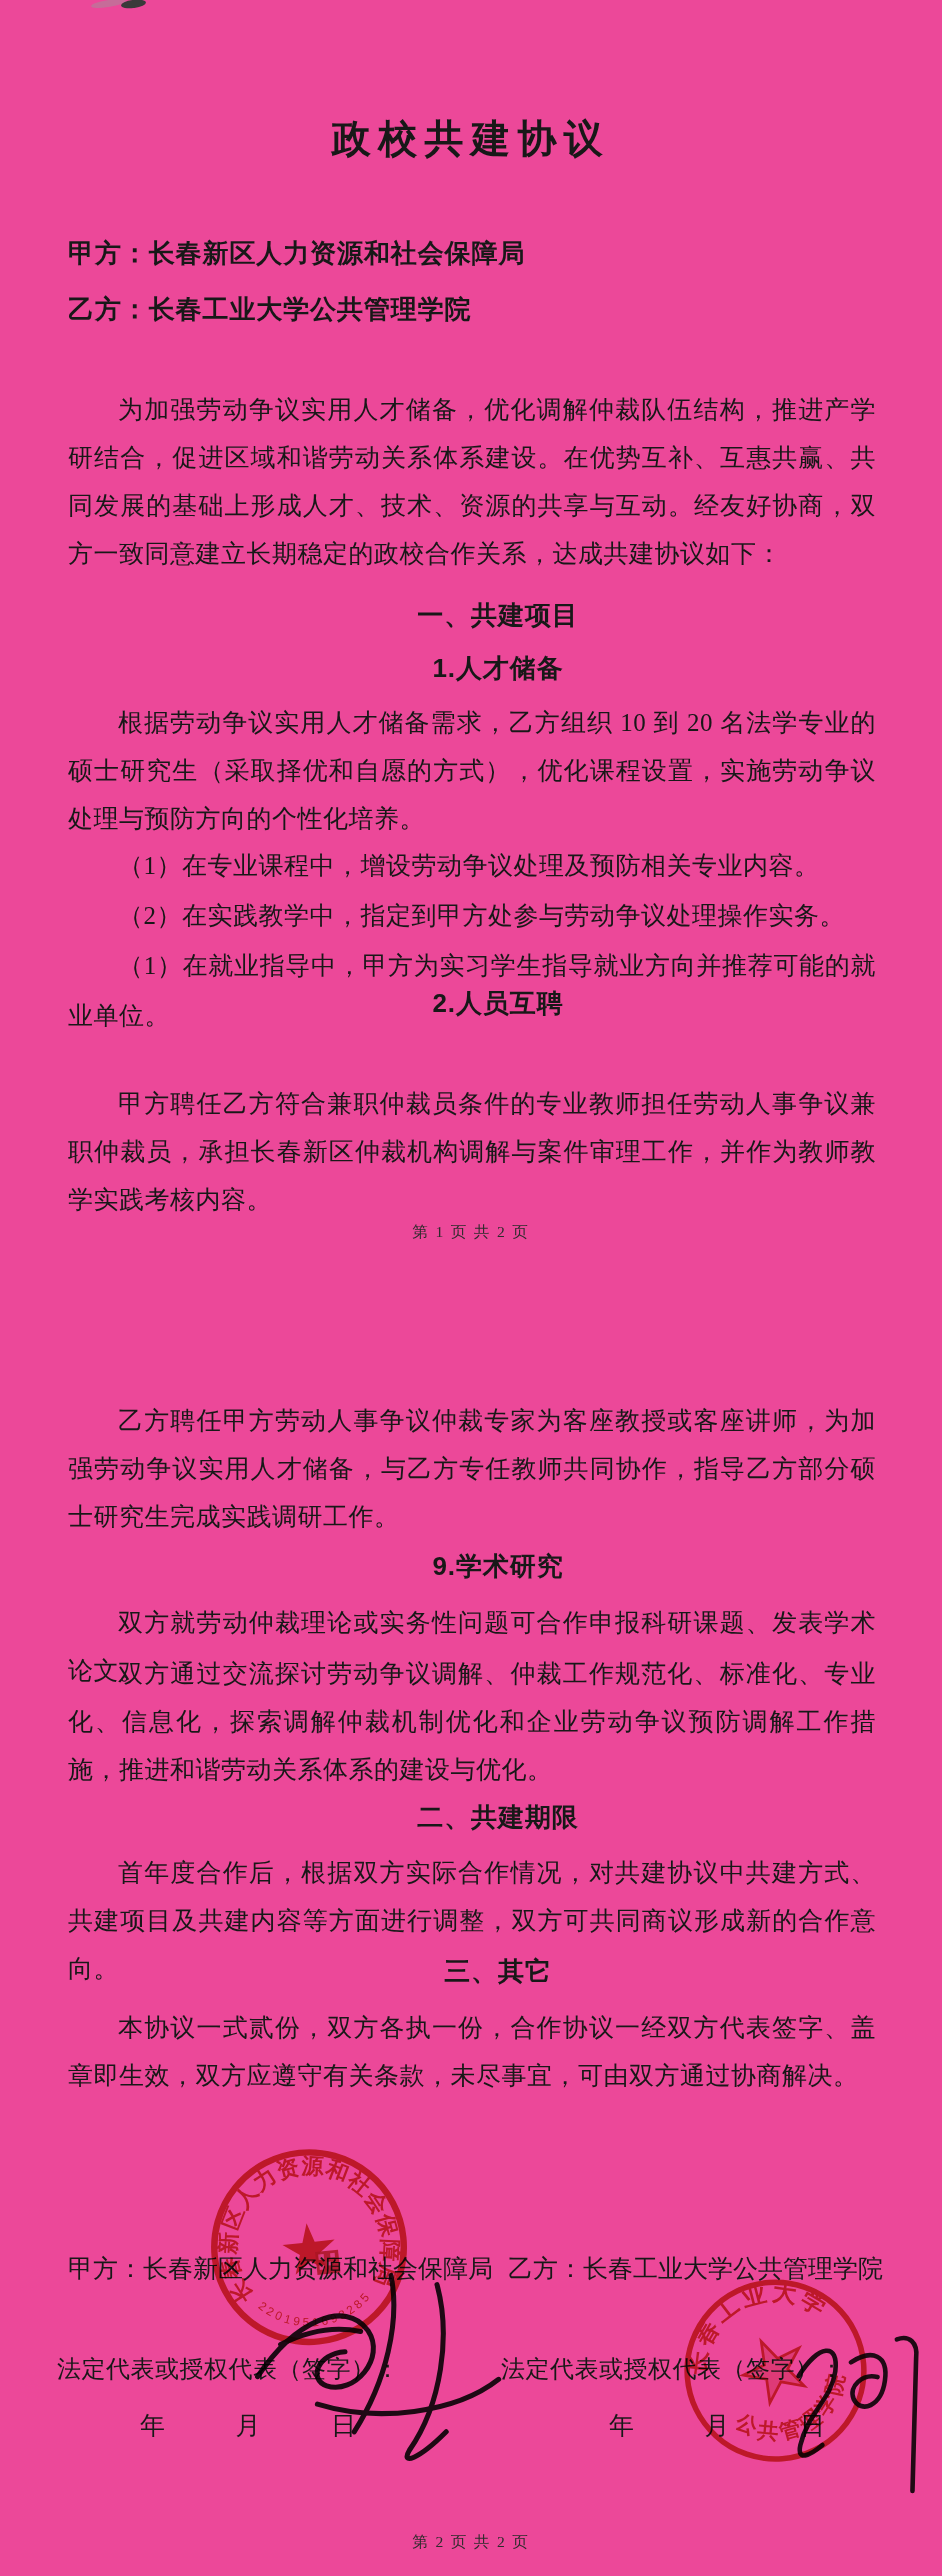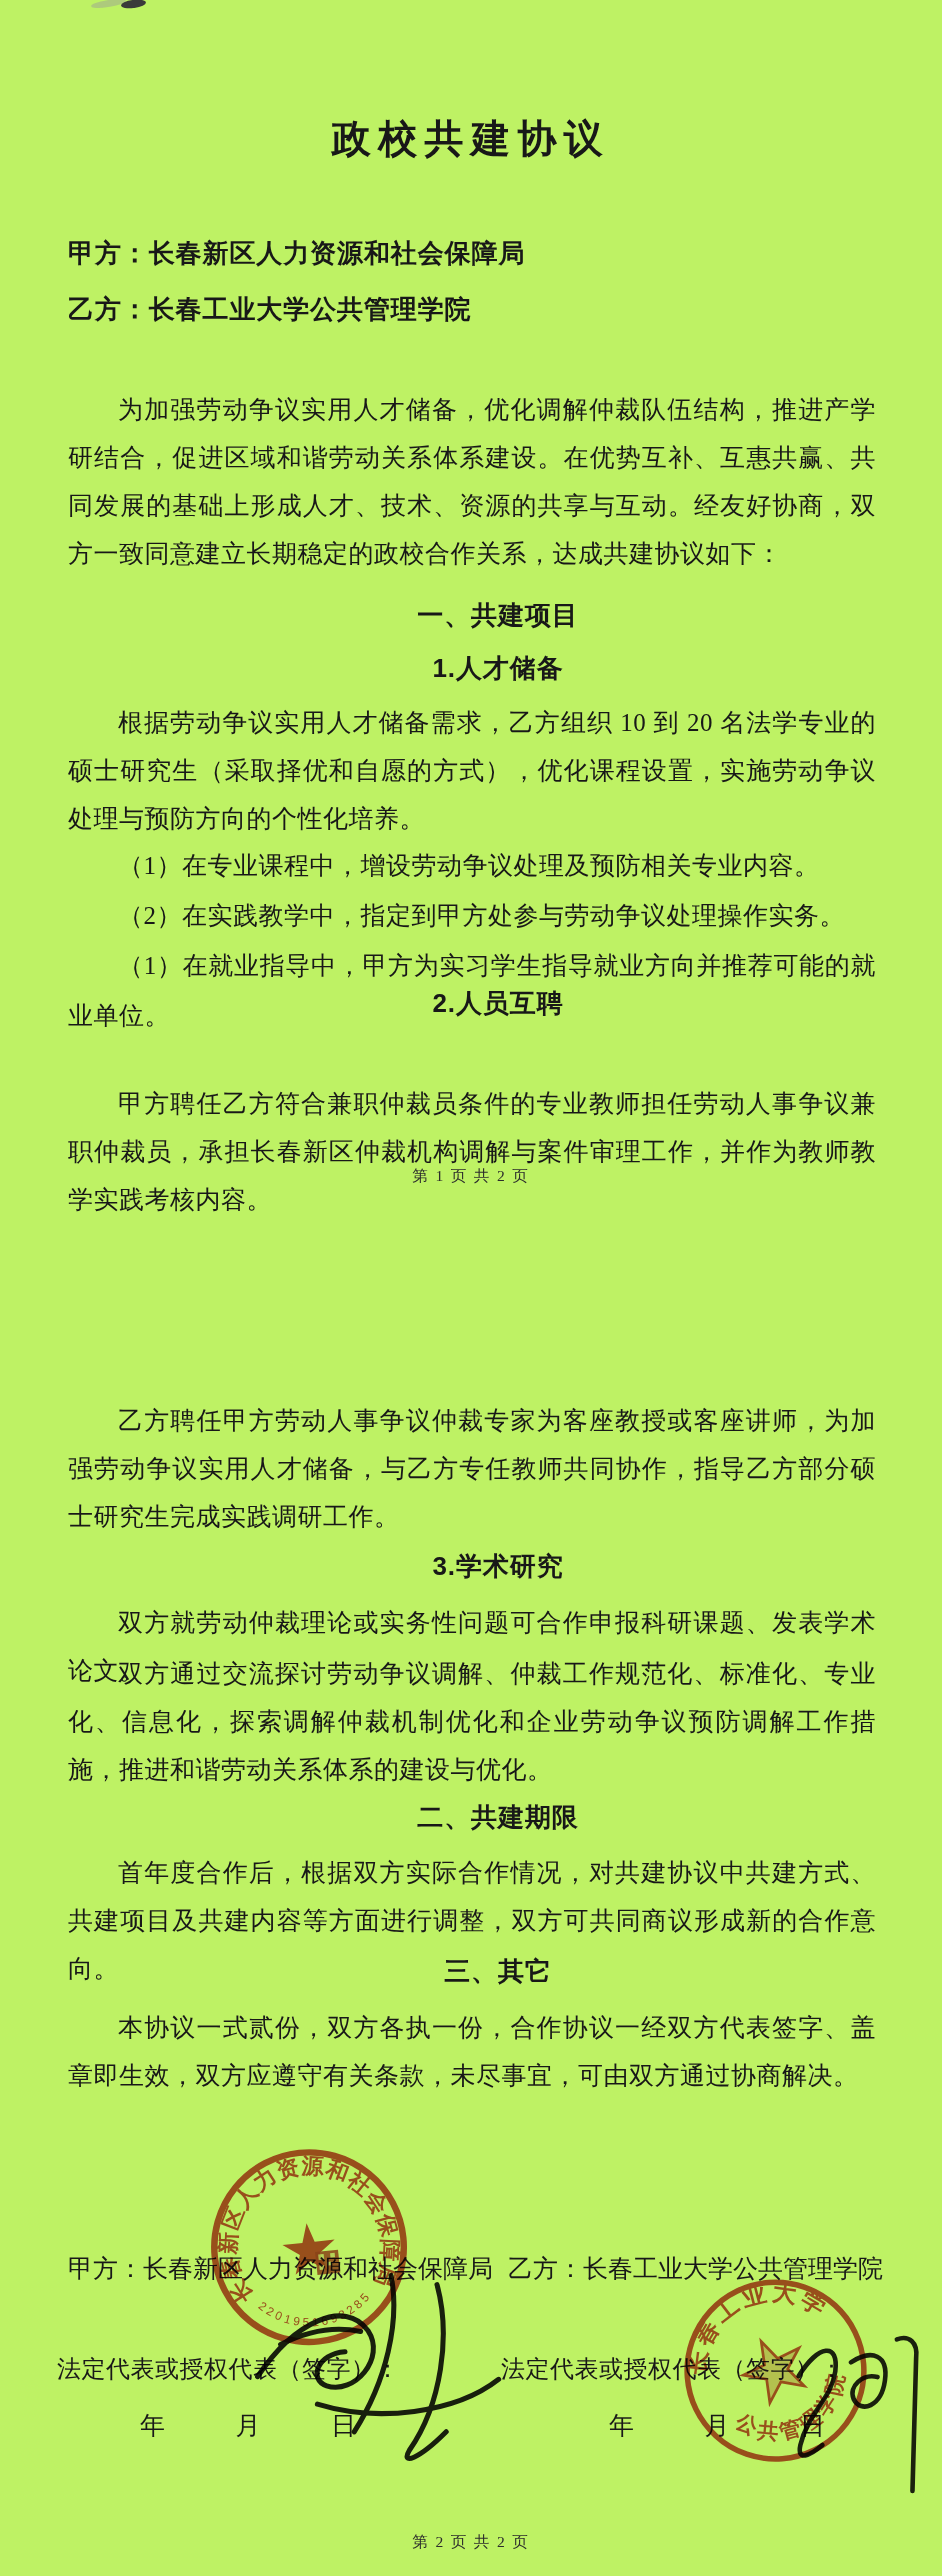--- a/index.html
+++ b/index.html
@@ -1,19 +1,19 @@
 <!DOCTYPE html>
 <html style="font-size:14.7px"><head>
 <meta charset="utf-8">
 <style>
   html,body{margin:0;padding:0;background:#e8e8e8;}
   .sheet{
     position:relative;
     width:942px;height:2576px;
-    background:#bef264;
+    background:#ec4899;
     margin:0 auto;
     overflow:hidden;
     font-family:"Liberation Serif","DejaVu Serif",serif;
     color:#181818;
   }
   .abs{position:absolute;}
   .doc-title{
     left:0;top:112px;width:942px;
     text-align:center;
     font-size:39px;font-weight:700;letter-spacing:7.4px;
@@ -76,25 +76,25 @@
 
   <div class="abs para" style="top:699px">根据劳动争议实用人才储备需求，乙方组织 10 到 20 名法学专业的硕士研究生（采取择优和自愿的方式），优化课程设置，实施劳动争议处理与预防方向的个性化培养。</div>
 
   <div class="abs para" style="top:841px;line-height:50px">（1）在专业课程中，增设劳动争议处理及预防相关专业内容。</div>
   <div class="abs para" style="top:891px;line-height:50px">（2）在实践教学中，指定到甲方处参与劳动争议处理操作实务。</div>
   <div class="abs para" style="top:941px;line-height:50px">（1）在就业指导中，甲方为实习学生指导就业方向并推荐可能的就业单位。</div>
 
   <div class="abs heading" style="top:986px">2.人员互聘</div>
   <div class="abs para" style="top:1080px">甲方聘任乙方符合兼职仲裁员条件的专业教师担任劳动人事争议兼职仲裁员，承担长春新区仲裁机构调解与案件审理工作，并作为教师教学实践考核内容。</div>
 
-  <div class="abs footer" style="top:1166px">第 1 页 共 2 页</div>
+  <div class="abs footer" style="top:1222px">第 1 页 共 2 页</div>
 
   <div class="abs para" style="top:1397px">乙方聘任甲方劳动人事争议仲裁专家为客座教授或客座讲师，为加强劳动争议实用人才储备，与乙方专任教师共同协作，指导乙方部分硕士研究生完成实践调研工作。</div>
 
-  <div class="abs heading" style="top:1549px">3.学术研究</div>
+  <div class="abs heading" style="top:1549px">9.学术研究</div>
   <div class="abs para" style="top:1599px">双方就劳动仲裁理论或实务性问题可合作申报科研课题、发表学术论文。</div>
   <div class="abs para" style="top:1650px">双方通过交流探讨劳动争议调解、仲裁工作规范化、标准化、专业化、信息化，探索调解仲裁机制优化和企业劳动争议预防调解工作措施，推进和谐劳动关系体系的建设与优化。</div>
 
   <div class="abs heading" style="top:1800px">二、共建期限</div>
   <div class="abs para" style="top:1849px">首年度合作后，根据双方实际合作情况，对共建协议中共建方式、共建项目及共建内容等方面进行调整，双方可共同商议形成新的合作意向。</div>
 
   <div class="abs heading" style="top:1954px">三、其它</div>
   <div class="abs para" style="top:2004px">本协议一式贰份，双方各执一份，合作协议一经双方代表签字、盖章即生效，双方应遵守有关条款，未尽事宜，可由双方通过协商解决。</div>
 
   <div class="abs" style="left:68px;top:2252px;font-size:25px;white-space:nowrap">甲方：长春新区人力资源和社会保障局</div>

